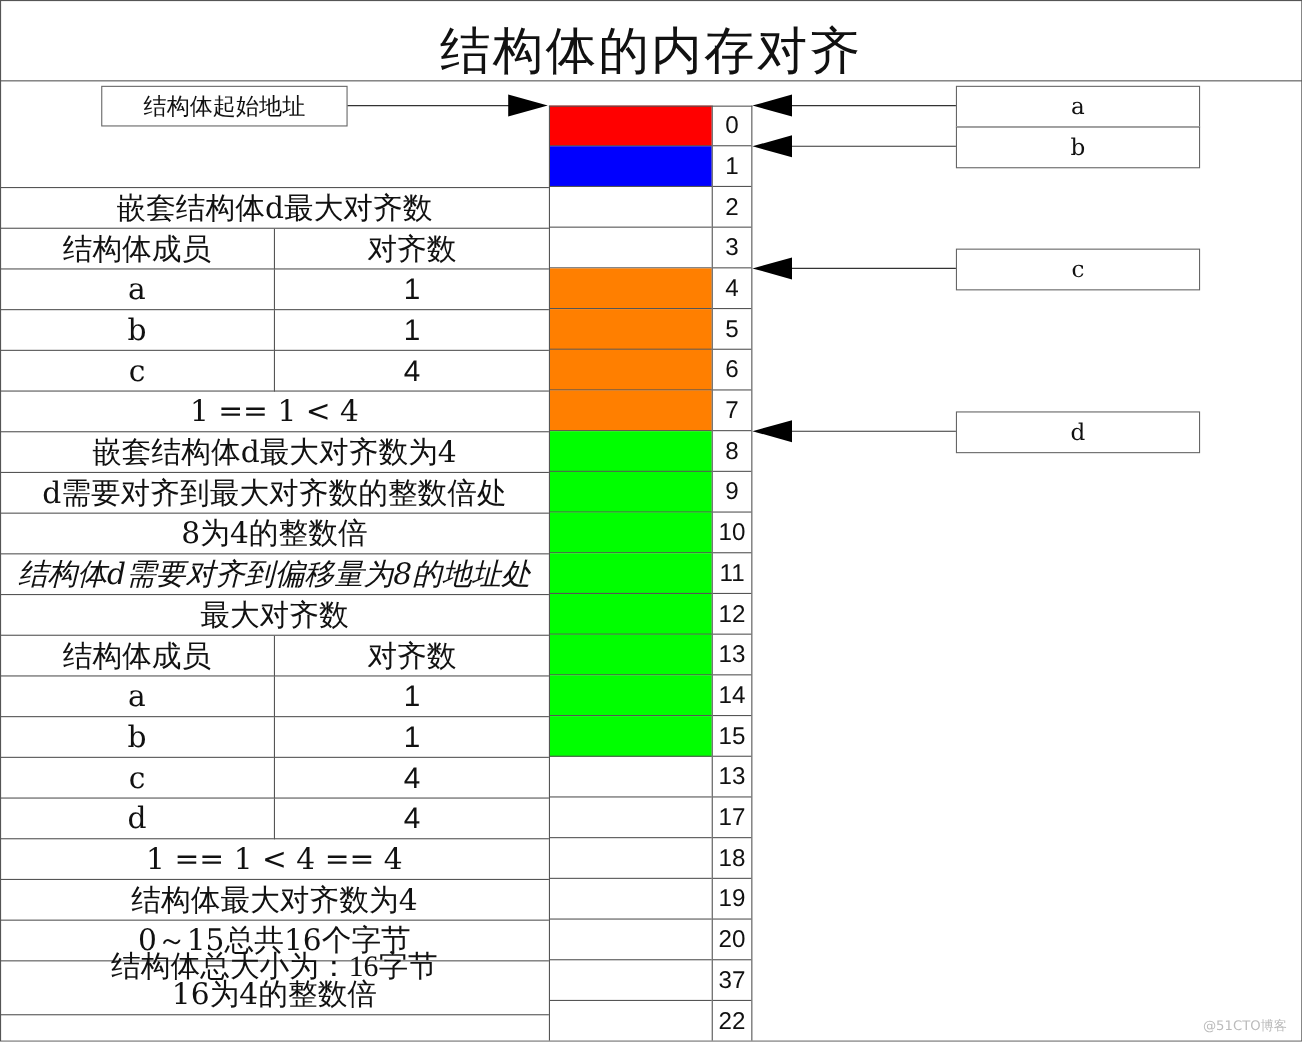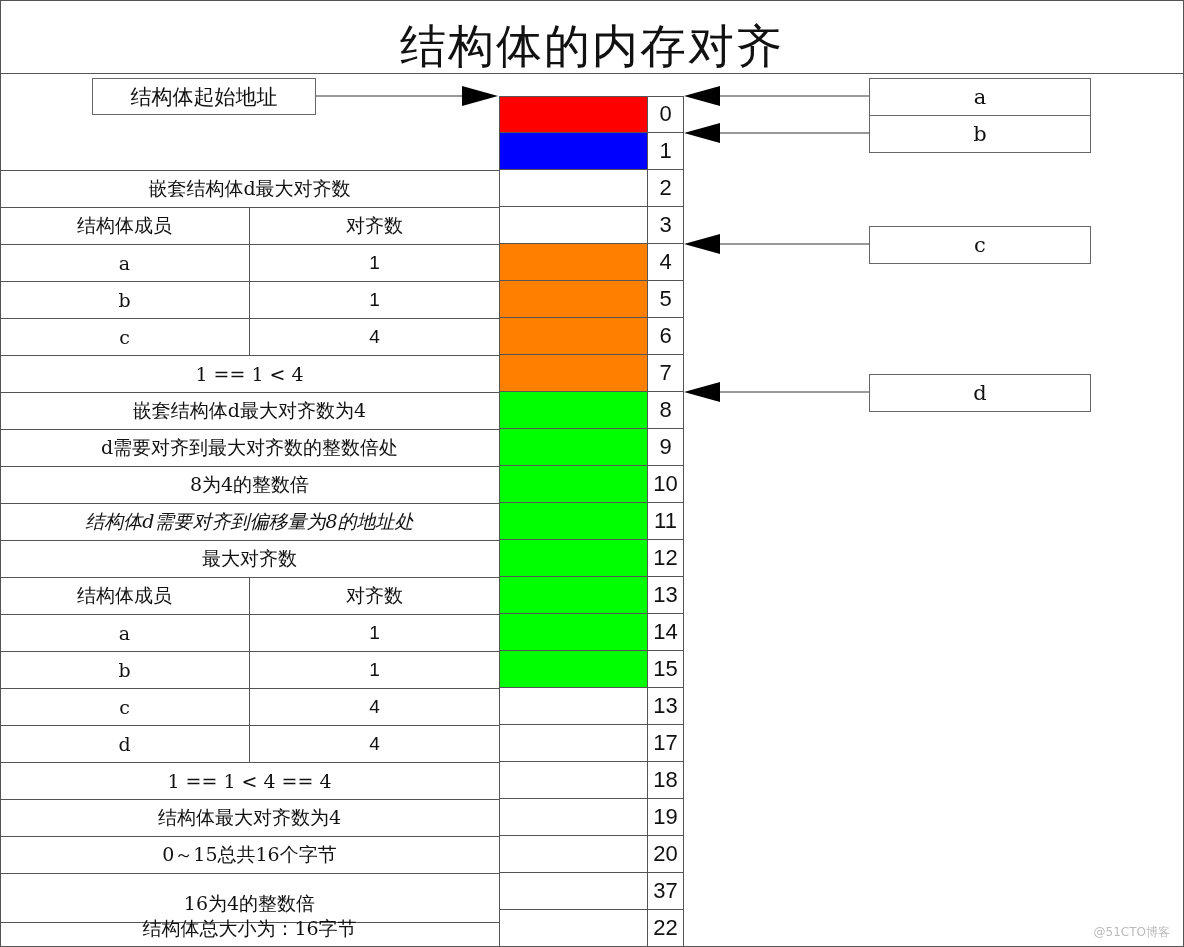--- a/index.html
+++ b/index.html
@@ -3,21 +3,21 @@
 <meta charset="utf-8">
 <style>
   html, body { margin:0; padding:0; background:#fff; }
   body { width:1184px; height:947px; position:relative; overflow:hidden;
          font-family: "DejaVu Serif", "Liberation Serif", serif; color:#111; }
   .frame { position:absolute; left:0; top:0; width:1182px; height:945px; border:1px solid #555; }
   .title-bar { position:absolute; left:0; top:0; width:1184px; height:73px; border-bottom:1px solid #555;
                display:flex; align-items:center; justify-content:center; }
   .title { font-family:Liberation Mono, monospace; font-size:46px; letter-spacing:2px; color:#111;margin-top:20px; }
   .cell { position:absolute; box-sizing:border-box; display:flex; align-items:center; justify-content:center;
-          font-size:19px; border-bottom:1px solid #555; }
+          font-size:27px; border-bottom:1px solid #555; }
   .vline { position:absolute; background:#555; width:1px; }
   .hline { position:absolute; background:#555; height:1px; }
   .mem { position:absolute; box-sizing:border-box; border-bottom:1px solid #555; }
   .idx { position:absolute; box-sizing:border-box; display:flex; align-items:center; justify-content:center;
          font-family:"Liberation Sans", "DejaVu Sans", sans-serif; font-size:22px; border-bottom:1px solid #555; }
   .label-box { position:absolute; box-sizing:border-box; border:1px solid #666; display:flex; align-items:center;
                justify-content:center; font-size:21px; background:#fff; }
   .rule { position:absolute; left:700px; top:425px; width:480px; font-size:21px; line-height:37px; }
   .rule .head { padding-left:14px; }
   .rule .body { text-indent:16px; }
@@ -125,21 +125,21 @@
   </div>
 <div class="cell" style="left:0; top:800px; width:499px; height:37px;">
     <span>结构体最大对齐数为4</span>
   </div>
 <div class="cell" style="left:0; top:837px; width:499px; height:37px;">
     <span>0～15总共16个字节</span>
   </div>
 <div class="cell" style="left:0; top:886px; width:499px; height:37px;">
     <span>16为4的整数倍</span>
   </div>
-<div class="cell" style="left:0; top:911px; width:499px; height:35px; border-bottom:none;">
+<div class="cell" style="left:0; top:860px; width:499px; height:35px; border-bottom:none;font-family:Liberation Serif, serif;">
     <span>结构体总大小为：16字节</span>
   </div>
 
 <div id="memcol">
     <div class="mem" style="left: 500px; top: 96px; width: 147px; height: 37px; background: rgb(255, 0, 0);"></div>
     <div class="idx" style="left: 648px; top: 96px; width: 35px; height: 37px;">0</div>
     <div class="mem" style="left: 500px; top: 133px; width: 147px; height: 37px; background: rgb(0, 0, 255);"></div>
     <div class="idx" style="left: 648px; top: 133px; width: 35px; height: 37px;">1</div>
     <div class="mem" style="left: 500px; top: 170px; width: 147px; height: 37px;"></div>
     <div class="idx" style="left: 648px; top: 170px; width: 35px; height: 37px;">2</div>

